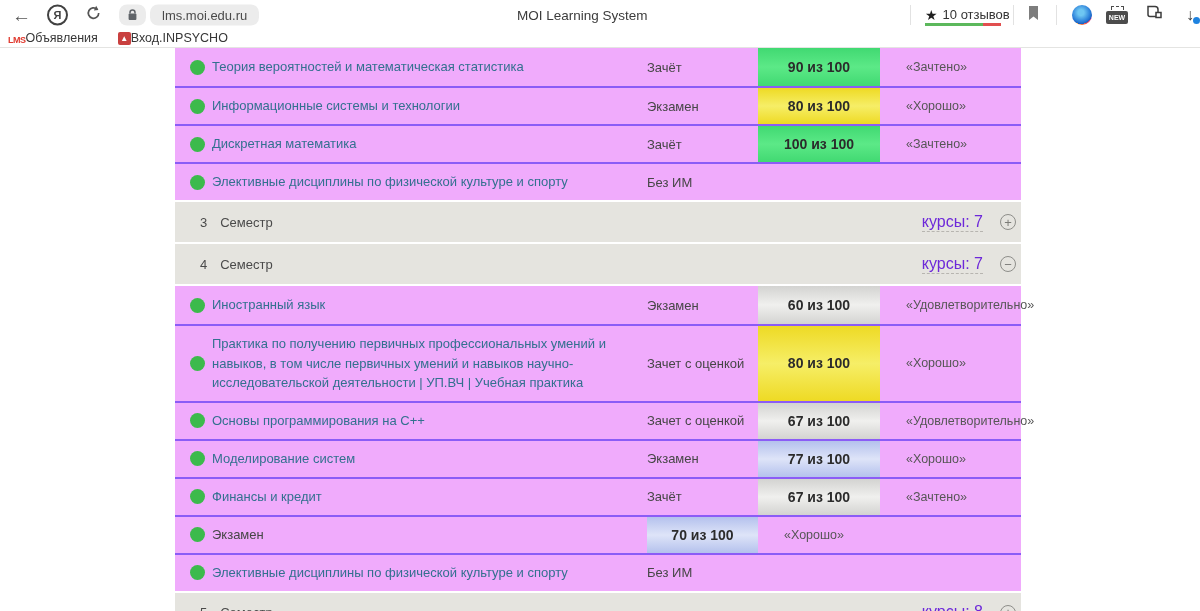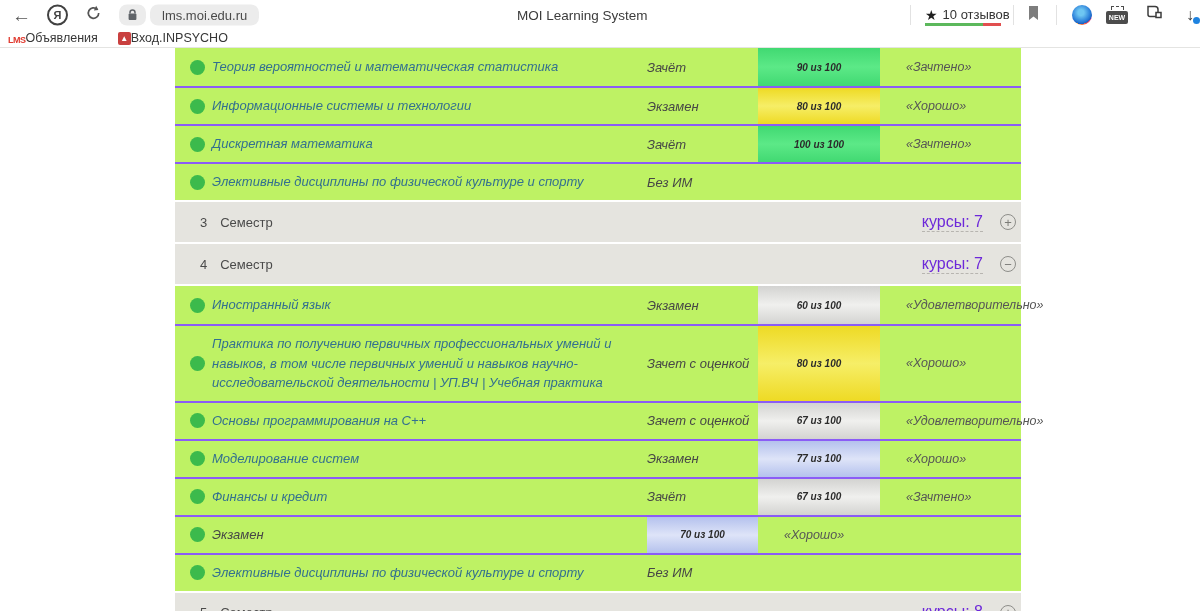--- a/index.html
+++ b/index.html
@@ -41,29 +41,29 @@
   .bm-item { display:flex; align-items:flex-end; margin-right:20px; cursor:pointer; }
   .bm-fav-lms { font-size:9px; font-weight:bold; color:#e0392e; letter-spacing:-0.5px; }
   .bm-fav-red { width:13px; height:13px; background:#c9403f; border-radius:2px; color:#fff;
                 font-size:8px; display:flex; align-items:center; justify-content:center; line-height:1; }
   .bm-label { font-size:12.5px; color:#363636; white-space:nowrap; }
 
   
   .table-wrap { position:absolute; top:48px; left:175px; width:846px; }
   .row { width:846px; }
   .row.course { display:grid; grid-template-columns:37px 435px 111px 122px 1fr;
-                align-items:center; min-height:38px; background:#bef264;font-style:italic; }
+                align-items:center; min-height:38px; background:#f0abfc; }
   .row.course + .row.course { border-top:2px solid #8b5cf6; }
   .dot { width:15px; height:15px; border-radius:50%; background:#3cba4c; margin-left:15px; }
   .name { font-size:13px; line-height:1.5; color:#33708f; text-decoration:none;
           padding:8px 14px 8px 0; cursor:pointer; }
   .exam { font-size:13px; color:#464646; white-space:nowrap; }
   .badge-cell { align-self:stretch; display:flex; }
   .badge { flex:1; display:flex; align-items:center; justify-content:center;
-           font-size:10px; font-weight:600; color:#2b2b2b; white-space:nowrap; }
+           font-size:14px; font-weight:600; color:#2b2b2b; white-space:nowrap; }
   .badge-green  { background:linear-gradient(180deg,#41d972 0%,#5ce987 50%,#41d972 100%); }
   .badge-yellow { background:linear-gradient(180deg,#eeda24 0%,#f6ee67 50%,#eeda24 100%); }
   .badge-gray   { background:linear-gradient(180deg,#d3d3d1 0%,#f0f0ee 50%,#d3d3d1 100%); }
   .badge-blue   { background:linear-gradient(180deg,#b4c1ed 0%,#dee4f8 50%,#b4c1ed 100%); }
   .result { font-size:12.5px; color:#565656; padding-left:26px; white-space:nowrap; }
 
   .row.semester { display:flex; align-items:center; height:40px; margin:2px 0; background:#e5e4df; }
   .sem-num { font-size:13px; color:#4a4a4a; margin-left:25px; }
   .sem-label { font-size:13px; color:#4a4a4a; margin-left:13px; }
   .sem-right { margin-left:auto; display:flex; align-items:center; margin-right:5px; }

